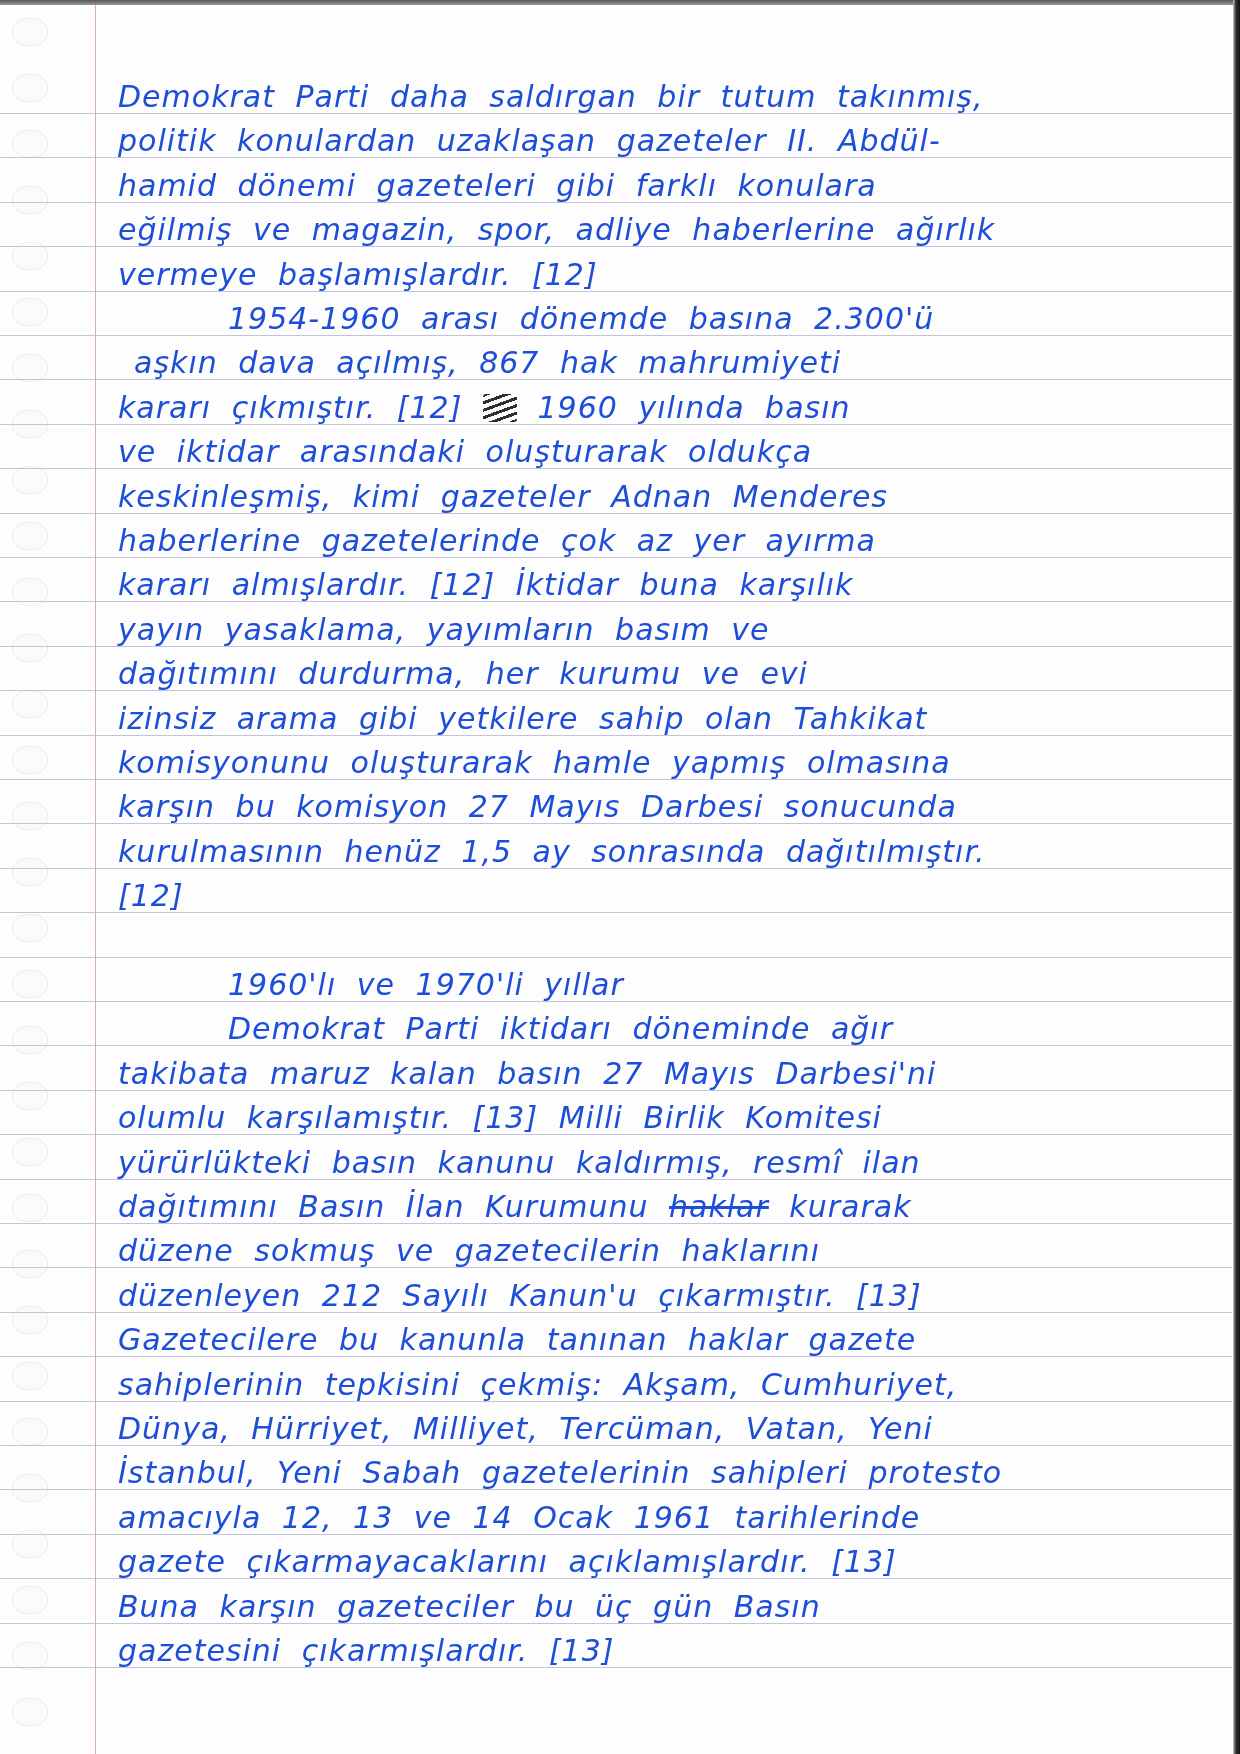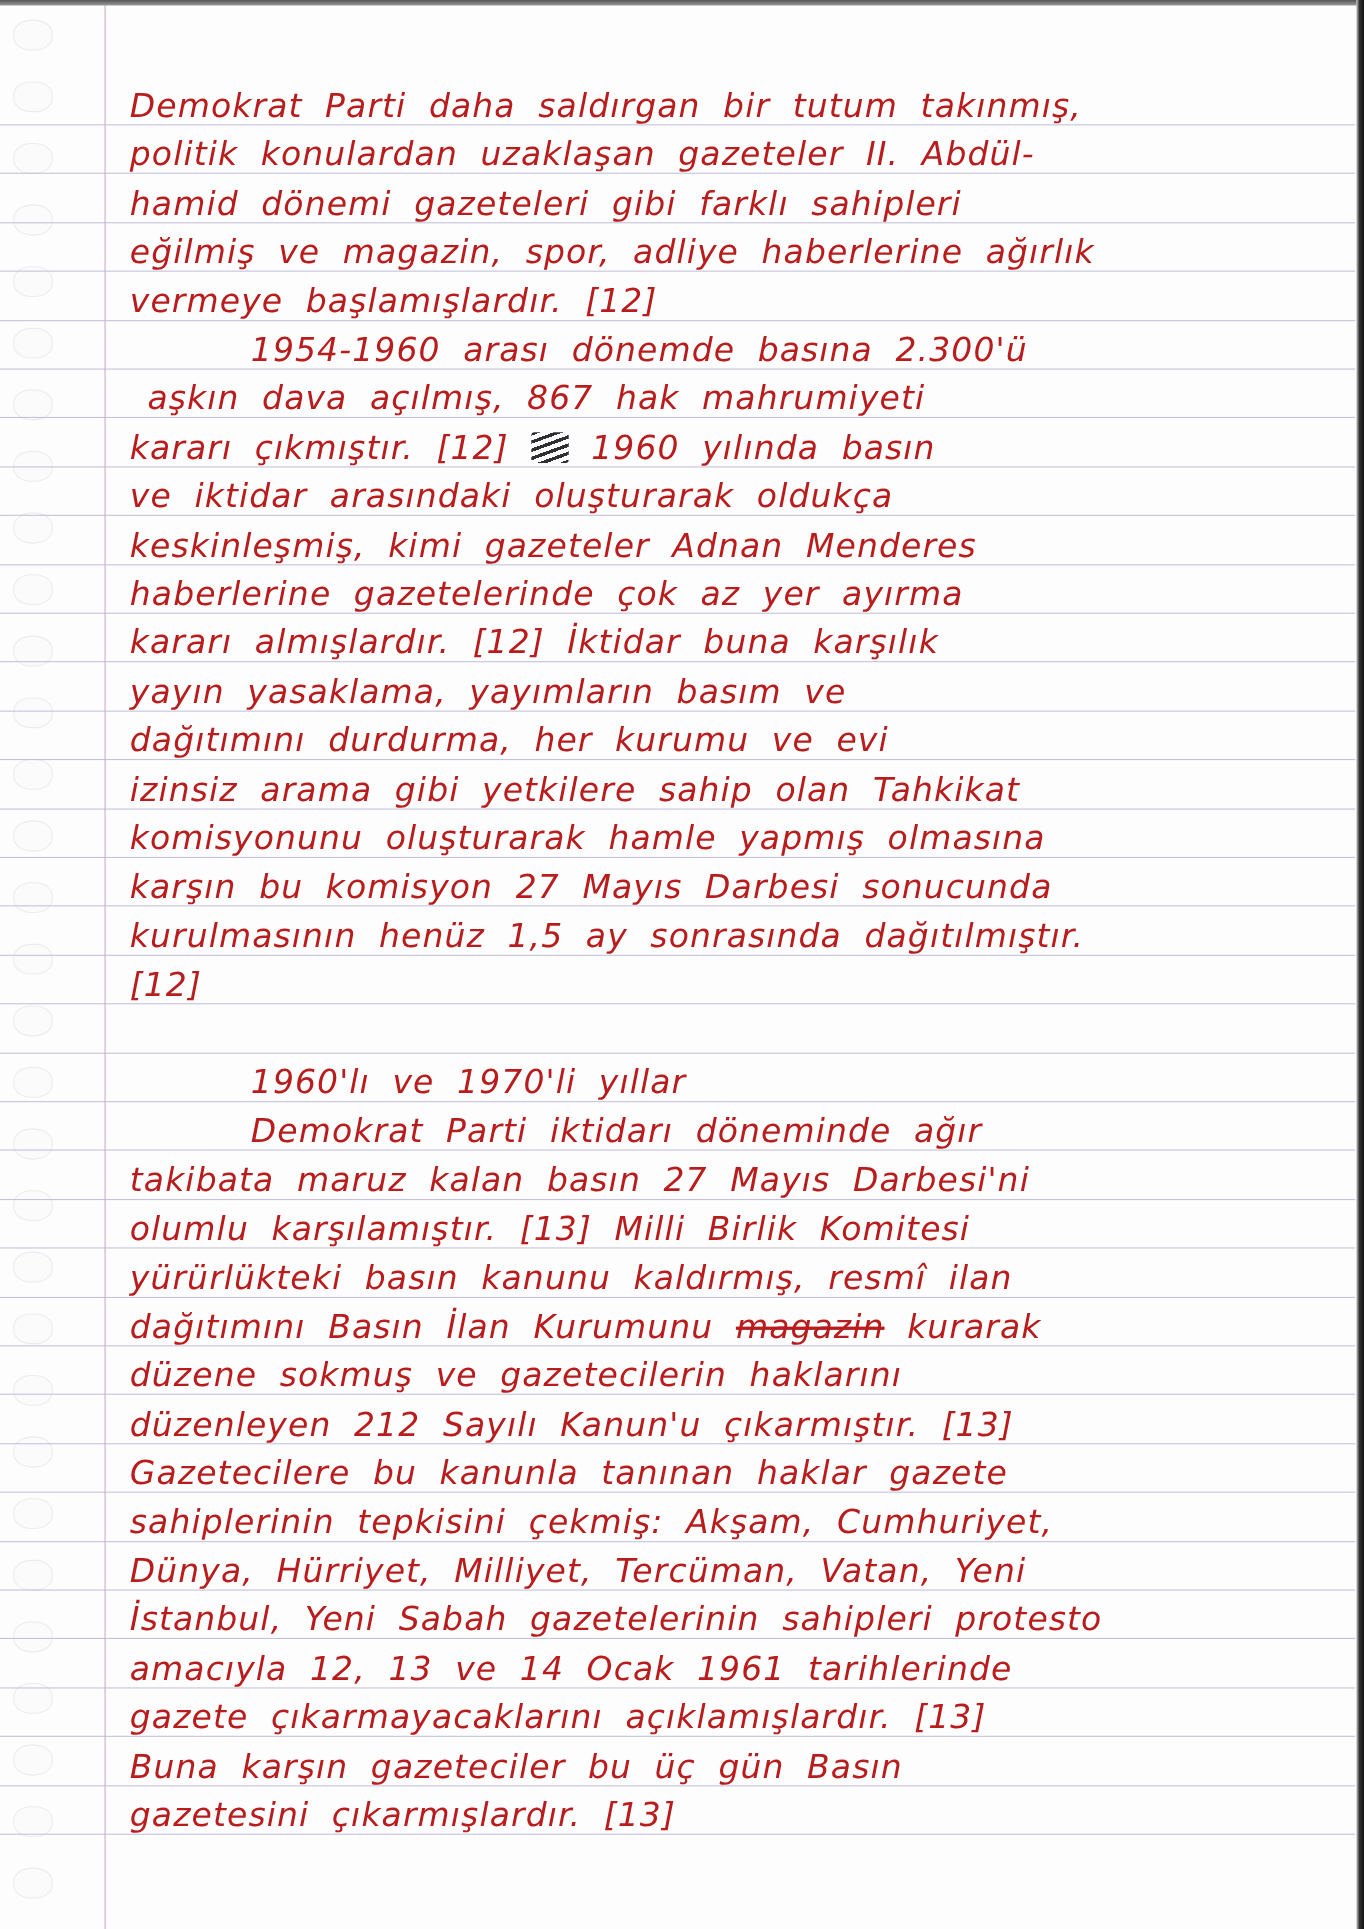--- a/index.html
+++ b/index.html
@@ -29,21 +29,21 @@
     position: absolute; left: 12px; width: 34px; height: 26px;
     border: 1px solid #ececec; border-radius: 45%;
     background: #fbfbfb;
   }
   .line {
     position: absolute; left: 118px; height: 44px; line-height: 44px;
     white-space: nowrap;
     font-family: "DejaVu Sans", sans-serif;
     font-style: italic;
     font-size: 30px;
-    color: #b91c1c;
+    color: #1d4ed8;
     letter-spacing: 1px;
     word-spacing: 10px;
   }
   .line.indent { left: 228px; }
   .strike { text-decoration: line-through; text-decoration-thickness: 3px; }
   .scribble {
     display: inline-block; width: 34px; height: 28px; vertical-align: -4px;
     background:
       repeating-linear-gradient(-20deg, #2f2f33 0 3px, transparent 3px 7px);
     border-radius: 3px;
@@ -122,21 +122,21 @@
       <div class="rule" style="top: 1489px;"></div>
       <div class="rule" style="top: 1534px;"></div>
       <div class="rule" style="top: 1578px;"></div>
       <div class="rule" style="top: 1623px;"></div>
       <div class="rule" style="top: 1667px;"></div>
     </div>
   <div id="text">
 
     <div class="line" style="top: 75px;">Demokrat Parti daha saldırgan bir tutum takınmış,</div>
     <div class="line" style="top: 119px;">politik konulardan uzaklaşan gazeteler II. Abdül-</div>
-    <div class="line" style="top: 164px;">hamid dönemi gazeteleri gibi farklı sahipleri</div>
+    <div class="line" style="top: 164px;">hamid dönemi gazeteleri gibi farklı konulara</div>
     <div class="line" style="top: 208px;">eğilmiş ve magazin, spor, adliye haberlerine ağırlık</div>
     <div class="line" style="top: 253px;">vermeye başlamışlardır. [12]</div>
     <div class="line indent" style="top: 297px;">1954-1960 arası dönemde basına 2.300'ü</div>
     <div class="line" style="top: 341px; margin-left: 16px;">aşkın dava açılmış, 867 hak mahrumiyeti</div>
     <div class="line" style="top: 386px;">
       <span>kararı çıkmıştır. [12]</span>
       <span class="scribble"></span>
       <span>1960 yılında basın</span>
     </div>
     <div class="line" style="top: 430px;">ve iktidar arasındaki oluşturarak oldukça</div>
@@ -151,21 +151,21 @@
     <div class="line" style="top: 830px;">kurulmasının henüz 1,5 ay sonrasında dağıtılmıştır.</div>
     <div class="line" style="top: 874px;">[12]</div>
     <div class="line" style="top: 919px;"></div>
     <div class="line indent" style="top: 963px;">1960'lı ve 1970'li yıllar</div>
     <div class="line indent" style="top: 1007px;">Demokrat Parti iktidarı döneminde ağır</div>
     <div class="line" style="top: 1052px;">takibata maruz kalan basın 27 Mayıs Darbesi'ni</div>
     <div class="line" style="top: 1096px;">olumlu karşılamıştır. [13] Milli Birlik Komitesi</div>
     <div class="line" style="top: 1141px;">yürürlükteki basın kanunu kaldırmış, resmî ilan</div>
     <div class="line" style="top: 1185px;">
       <span>dağıtımını Basın İlan Kurumunu</span>
-      <span class="strike">magazin</span>
+      <span class="strike">haklar</span>
       <span>kurarak</span>
     </div>
     <div class="line" style="top: 1229px;">düzene sokmuş ve gazetecilerin haklarını</div>
     <div class="line" style="top: 1274px;">düzenleyen 212 Sayılı Kanun'u çıkarmıştır. [13]</div>
     <div class="line" style="top: 1318px;">Gazetecilere bu kanunla tanınan haklar gazete</div>
     <div class="line" style="top: 1363px;">sahiplerinin tepkisini çekmiş: Akşam, Cumhuriyet,</div>
     <div class="line" style="top: 1407px;">Dünya, Hürriyet, Milliyet, Tercüman, Vatan, Yeni</div>
     <div class="line" style="top: 1451px;">İstanbul, Yeni Sabah gazetelerinin sahipleri protesto</div>
     <div class="line" style="top: 1496px; text-align: center;">amacıyla 12, 13 ve 14 Ocak 1961 tarihlerinde</div>
     <div class="line" style="top: 1540px;">gazete çıkarmayacaklarını açıklamışlardır. [13]</div>

